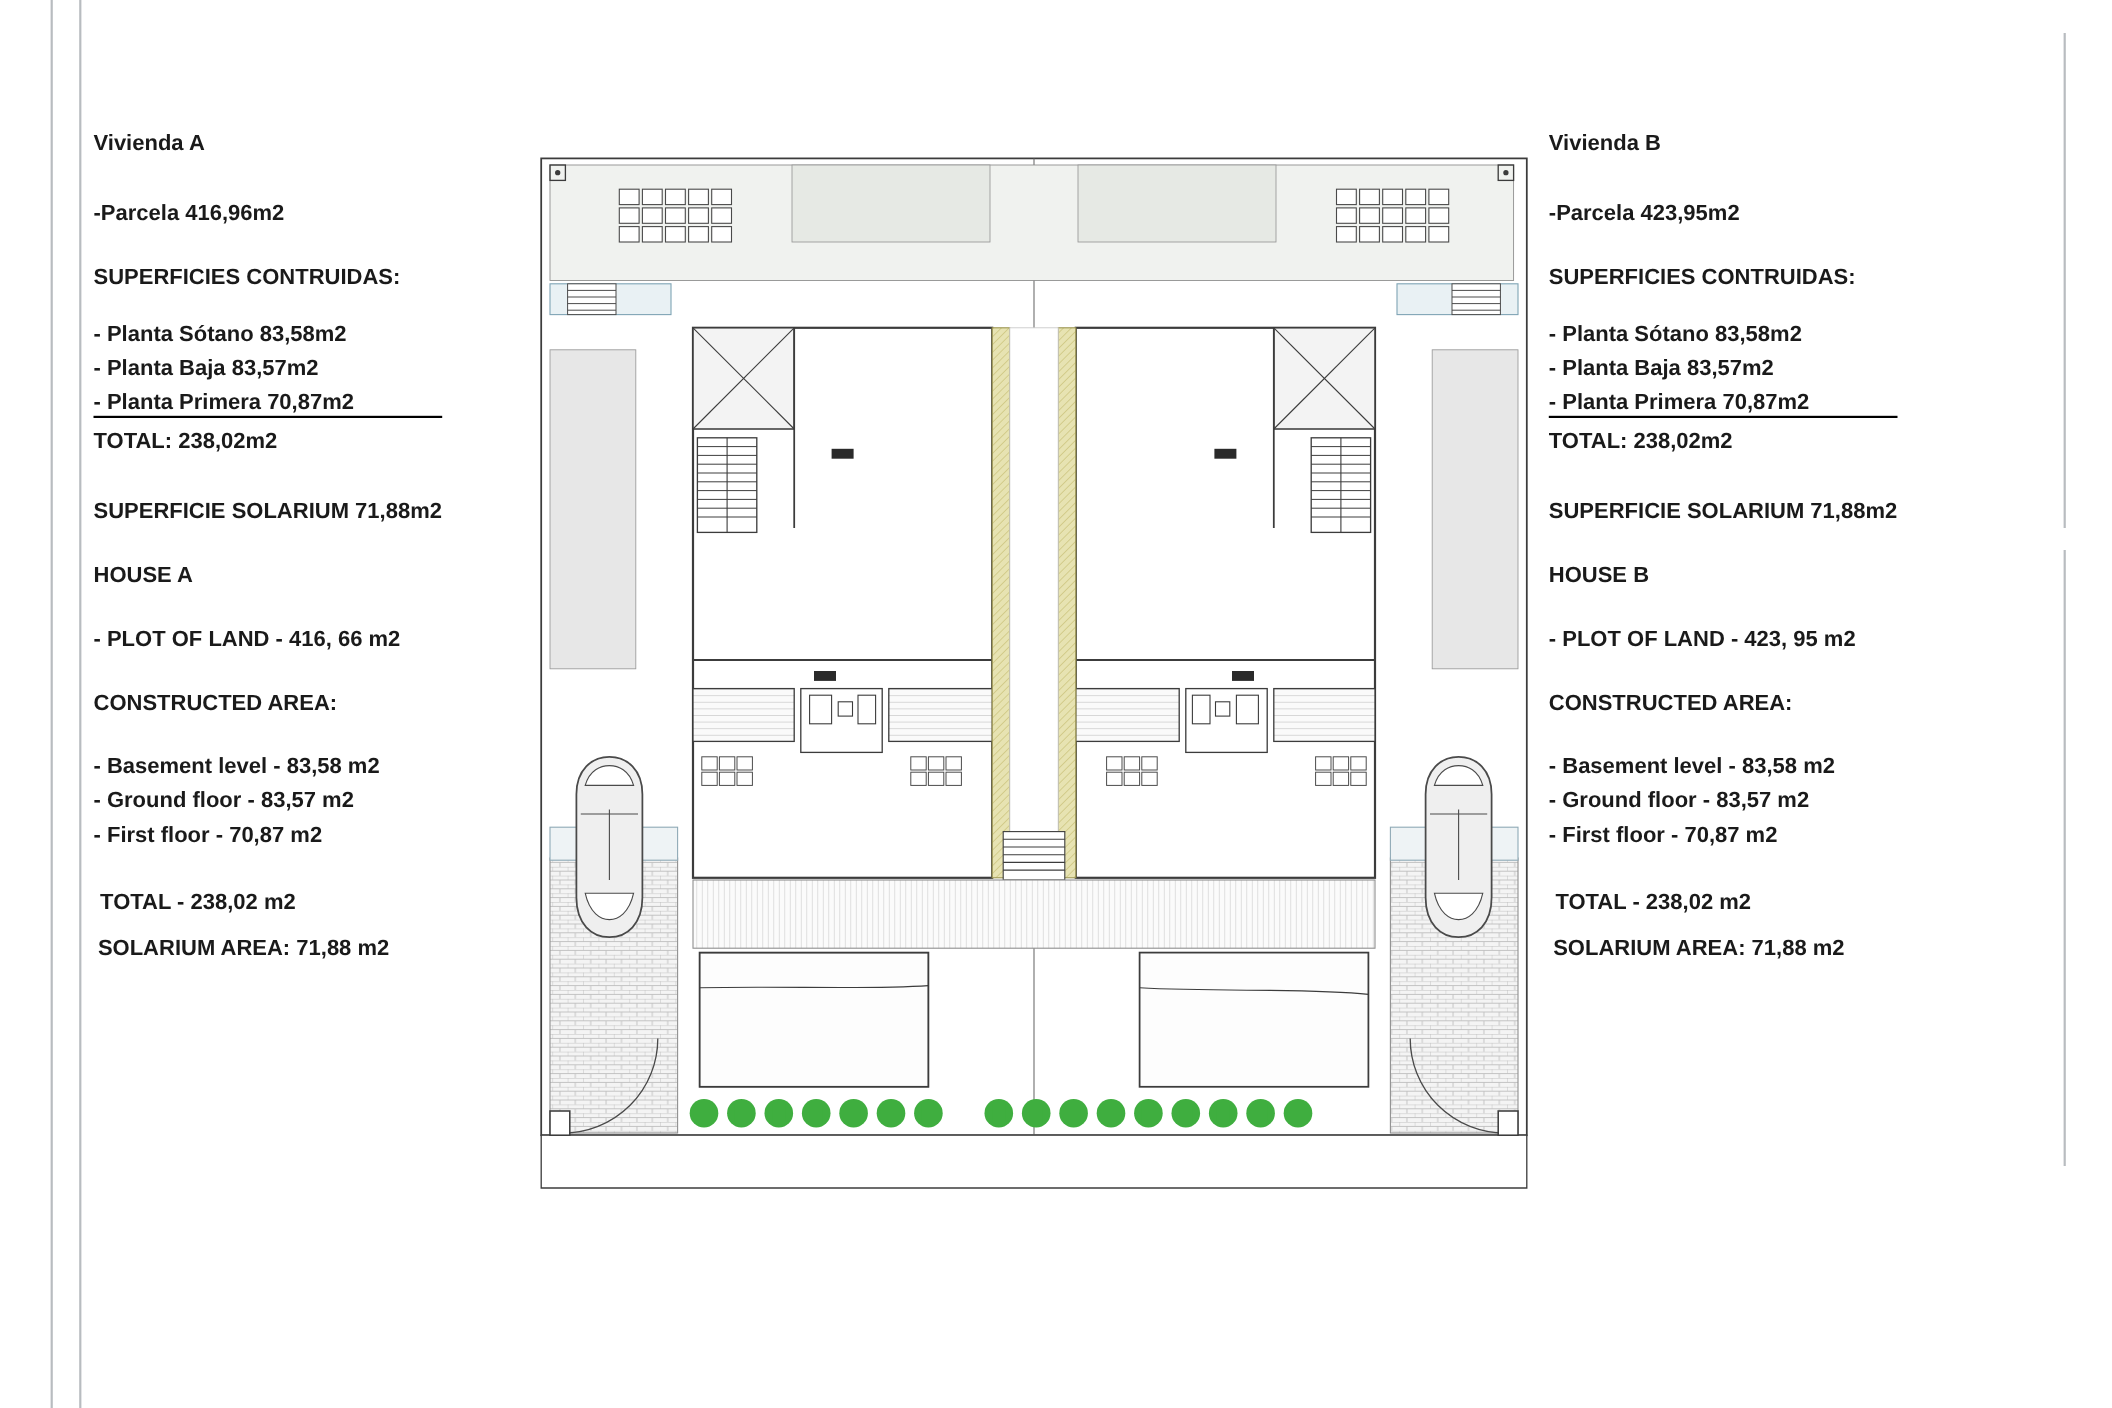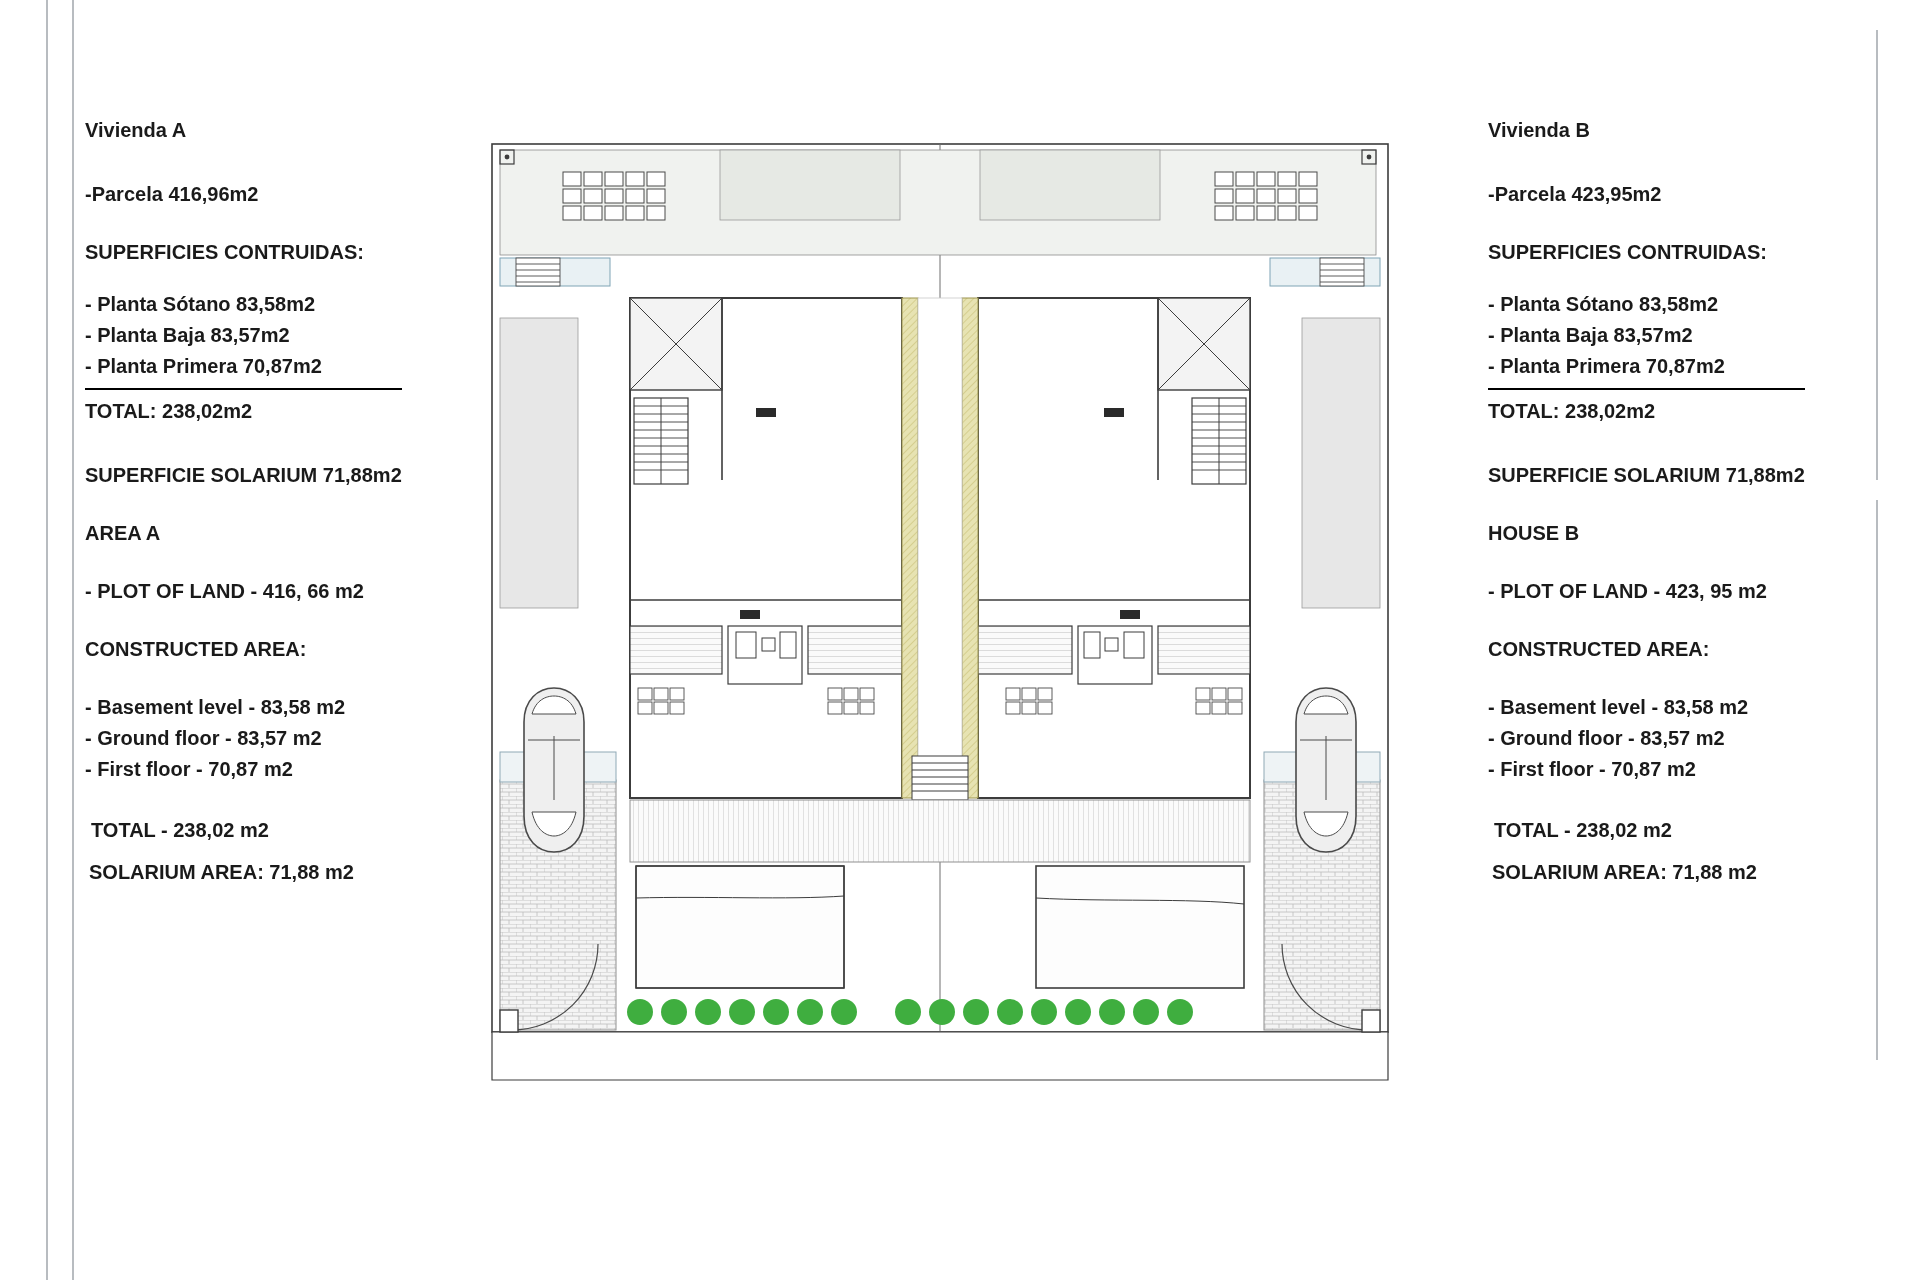--- a/index.html
+++ b/index.html
@@ -28,30 +28,30 @@
 
   
   .panel {
     position: absolute;
     top: 120px;
     width: 430px;
     font-size: 19.5px;
     line-height: 1.0;
   }
   .panel-left { left: 85px; }
-  .panel-right { left: 1488px; }
+  .panel-right { left: 1408px; }
 
   .ttl        { font-weight: bold; font-size: 20px; margin-bottom: 44px; }
   .parcela    { font-weight: bold; font-size: 20px; margin-bottom: 38px; }
   .head       { font-weight: bold; font-size: 20px; margin-bottom: 32px; }
   .line-item  { font-weight: bold; font-size: 20px; margin-bottom: 11px; }
   .line-item.underlined {
     display: inline-block;
     border-bottom: 2px solid #000;
-    padding-bottom: 12px;
+    padding-bottom: 2px;
     padding-right: 80px;
     margin-bottom: 11px;
   }
   .total      { font-weight: bold; font-size: 20px; margin-bottom: 44px; }
   .solarium   { font-weight: bold; font-size: 20px; margin-bottom: 38px; }
   .house      { font-weight: bold; font-size: 20px; margin-bottom: 38px; }
   .plot       { font-weight: bold; font-size: 20px; margin-bottom: 38px; }
   .constr     { font-weight: bold; font-size: 20px; margin-bottom: 38px; }
   .total-en   { font-weight: bold; font-size: 20px; margin-bottom: 22px; padding-left: 6px; }
   .solarium-en{ font-weight: bold; font-size: 20px; padding-left: 4px; }
@@ -75,21 +75,21 @@
 
 <div class="panel panel-left">
   <div class="ttl">Vivienda A</div>
   <div class="parcela">-Parcela 416,96m2</div>
   <div class="head">SUPERFICIES CONTRUIDAS:</div>
   <div class="line-item">- Planta Sótano 83,58m2</div>
   <div class="line-item">- Planta Baja 83,57m2</div>
   <div><span class="line-item underlined">- Planta Primera 70,87m2</span></div>
   <div class="total">TOTAL: 238,02m2</div>
   <div class="solarium">SUPERFICIE SOLARIUM 71,88m2</div>
-  <div class="house">AREA A</div>
+  <div class="house">HOUSE A</div>
   <div class="plot">- PLOT OF LAND - 416, 66 m2</div>
   <div class="constr">CONSTRUCTED AREA:</div>
   <div class="line-item">- Basement level - 83,58 m2</div>
   <div class="line-item">- Ground floor - 83,57 m2</div>
   <div class="line-item">- First floor - 70,87 m2</div>
   <div style="height:30px"></div>
   <div class="total-en">TOTAL - 238,02 m2</div>
   <div class="solarium-en">SOLARIUM AREA: 71,88 m2</div>
 </div>
 

